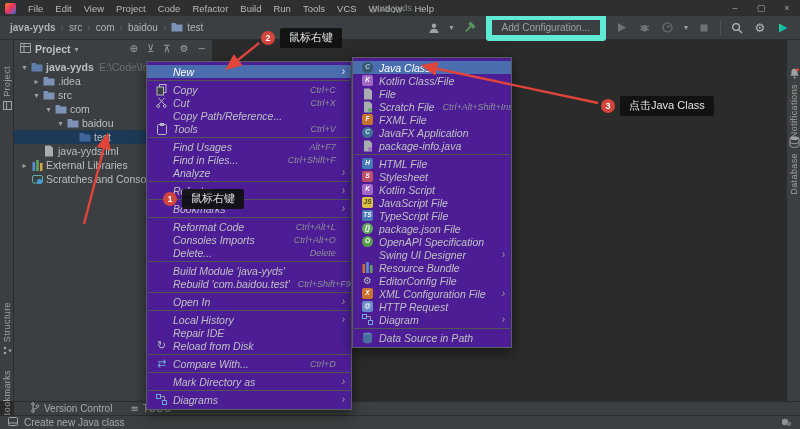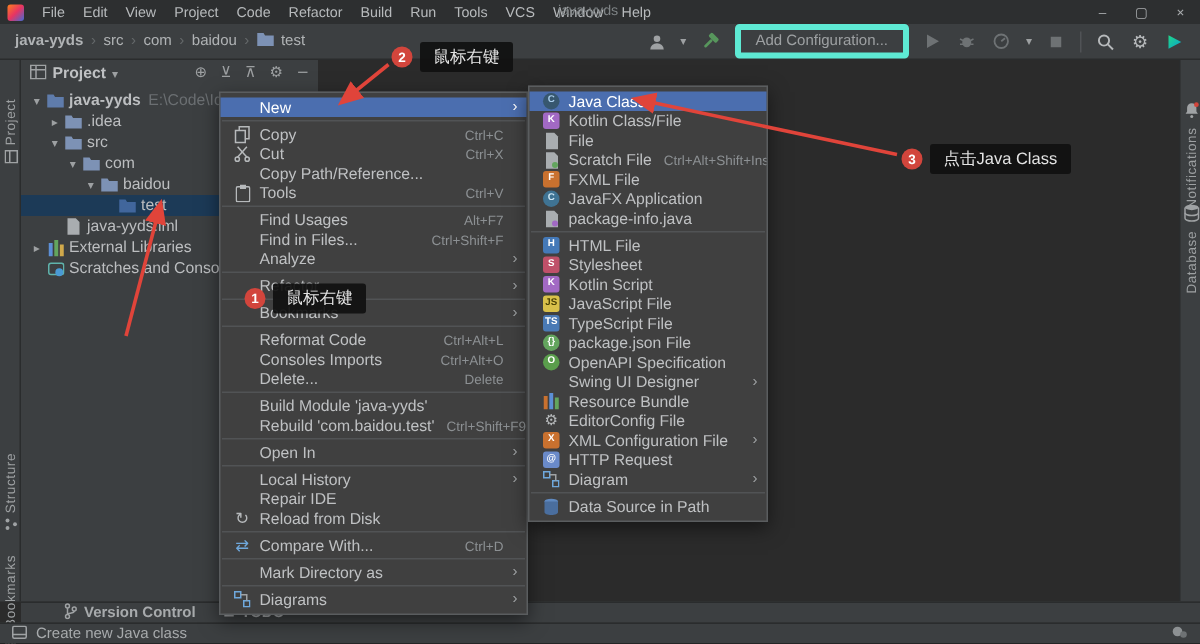--- a/index.html
+++ b/index.html
@@ -16,21 +16,21 @@
   #winbtns { margin-left:auto; display:flex; }
   .wbtn { width:26px; height:16px; display:flex; align-items:center; justify-content:center; color:#a9acae; font-size:9px; }
 
   
   #toolbar { position:absolute; left:0; top:16px; width:800px; height:24px; background:#3c3f41; border-bottom:1px solid #2a2c2d; display:flex; align-items:center; z-index:4; }
   #crumbs { display:flex; align-items:center; padding-left:10px; gap:5px; font-size:10px; color:#b0b3b5; }
   .crumb-sep { color:#64686a; font-size:10px; }
   .crumb { display:flex; align-items:center; gap:4px; }
   #tb-right { margin-left:auto; display:flex; align-items:center; gap:9px; padding-right:10px; }
   .tbi { display:inline-flex; align-items:center; justify-content:center; width:14px; height:14px; }
-  .addcfg { background:transparent; border:4px solid #5eead4; border-radius:3px; color:#9da0a2; font-size:10px; padding:2px 10px; font-family:inherit; }
+  .addcfg { background:transparent; border:6px solid #5eead4; border-radius:3px; color:#9da0a2; font-size:10px; padding:2px 10px; font-family:inherit; }
   .tb-sep { width:1px; height:14px; background:#505356; }
   .chev { color:#9da0a2; font-size:8px; }
 
   
   #leftstrip  { position:absolute; left:0; top:40px; width:14px; height:361px; background:#3c3f41; border-right:1px solid #2a2c2d; z-index:3; }
   #rightstrip { position:absolute; right:0; top:40px; width:14px; height:361px; background:#3c3f41; border-left:1px solid #2a2c2d; z-index:3; }
   .stripbtn { position:absolute; left:0; width:14px; display:flex; flex-direction:column; align-items:center; gap:3px; }
   .vtext { writing-mode:vertical-rl; transform:rotate(180deg); font-size:9px; color:#9da0a2; letter-spacing:.4px; }
   .lsb1{top:26px} .lsb2{top:262px} .lsb3{top:330px}
   .rsb1{top:28px} .rsb2{top:96px}
@@ -46,27 +46,27 @@
   #tree { padding-top:2px; }
   .trow { height:14px; display:flex; align-items:center; white-space:nowrap; font-size:10.5px; color:#bcbec0; }
   .trow.sel { background:#1c3a57; }
   .tchev { width:11px; text-align:center; color:#9da0a2; font-size:8px; flex:none; }
   .ticon { width:14px; display:inline-flex; justify-content:center; flex:none; }
   .tlabel { margin-left:2px; }
   .tlabel.b { font-weight:bold; }
   .textra { margin-left:5px; color:#6b6f72; }
 
   
-  #bottombar { position:absolute; left:14px; top:401px; width:786px; height:14px; background:#3c3f41; border-top:1px solid #2a2c2d; display:flex; align-items:center; gap:18px; padding-left:28px; z-index:5;font-weight:bold; }
+  #bottombar { position:absolute; left:14px; top:401px; width:786px; height:14px; background:#3c3f41; border-top:1px solid #2a2c2d; display:flex; align-items:center; gap:18px; padding-left:16px; z-index:5; }
   .btab { display:flex; align-items:center; gap:4px; font-size:10px; color:#a7aaac; }
   #statusbar { position:absolute; left:0; top:415px; width:800px; height:14px; background:#3c3f41; border-top:1px solid #2a2c2d; display:flex; align-items:center; padding:0 8px; gap:6px; font-size:10px; color:#a7aaac; z-index:6; }
   #status-right { margin-left:auto; }
 
   
-  .menu { position:absolute; background:#404040; border:1px solid #5a5d5f; box-shadow:0 4px 12px rgba(0,0,0,.5); padding:3px 0; }
+  .menu { position:absolute; background:#4c1d95; border:1px solid #5a5d5f; box-shadow:0 4px 12px rgba(0,0,0,.5); padding:3px 0;font-style:italic; }
   #ctxmenu { left:146px; top:61px; width:206px; z-index:20; }
   #newsub  { left:352px; top:57px; width:160px; z-index:21; }
   .mi { height:13px; display:flex; align-items:center; padding:0 6px 0 7px; white-space:nowrap; overflow:hidden; }
   .mi .mi-ic { width:15px; display:inline-flex; justify-content:center; flex:none; }
   .mi .mi-label { margin-left:4px; font-size:10.5px; color:#bfc1c3; }
   .mi .mi-sc { margin-left:auto; font-size:9px; color:#8c9093; padding-left:8px; }
   .mi .mi-arrow { font-size:10px; color:#9da0a2; margin-left:6px; flex:none; }
   .mi.noarrow .mi-arrow { visibility:hidden; }
   .mi.sel { background:#4b6eaf; }
   .mi.sel .mi-label, .mi.sel .mi-sc, .mi.sel .mi-arrow { color:#ffffff; }

